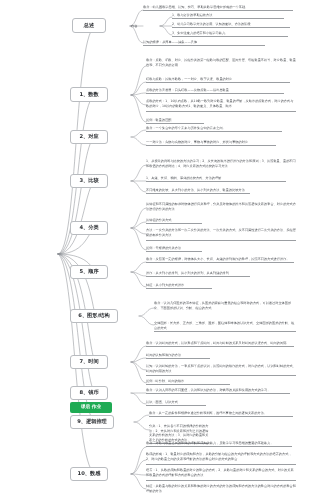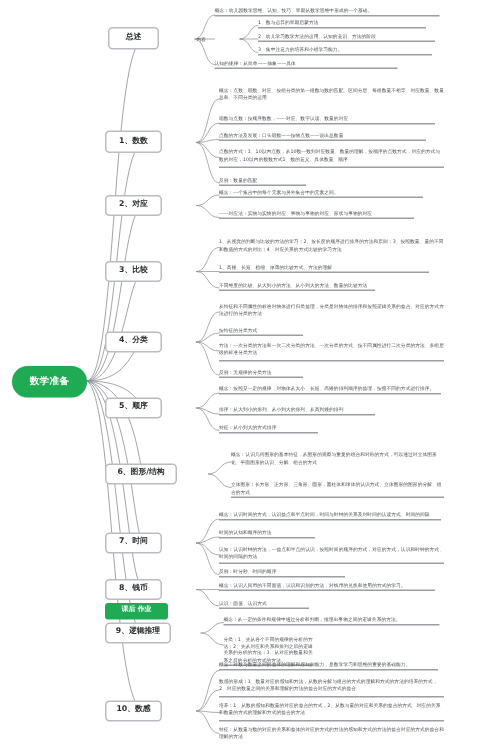--- a/index.html
+++ b/index.html
@@ -135,23 +135,20 @@
 
       <path d="M131,474 C139,474 138,447 146,447"></path>
       <path d="M131,474 C139,474 138,460 146,460"></path>
       <path d="M131,474 C139,474 138,475 146,475"></path>
       <path d="M131,474 C139,474 138,489 146,489"></path>
     </g>
   </svg>
 
   <div class="layer">
 
-    <div class="root" style="left:8px;top:244px;width:50px;height:21px;">
-      <span>数学准备</span>
-    </div>
 
     <div class="topic" style="left:72px;top:18px;width:34px;height:15px;">
       <span>总述</span>
     </div>
     <div class="topic" style="left:70px;top:87px;width:38px;height:15px;">
       <span>1、数数</span>
     </div>
     <div class="topic" style="left:70px;top:130px;width:38px;height:14px;">
       <span>2、对应</span>
     </div>

